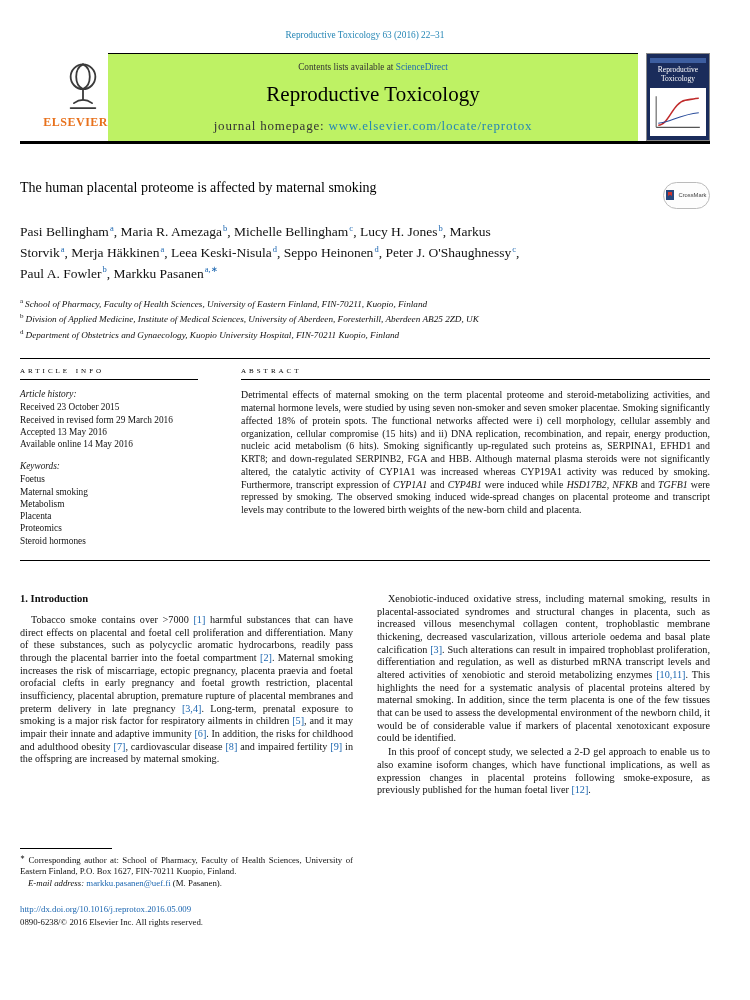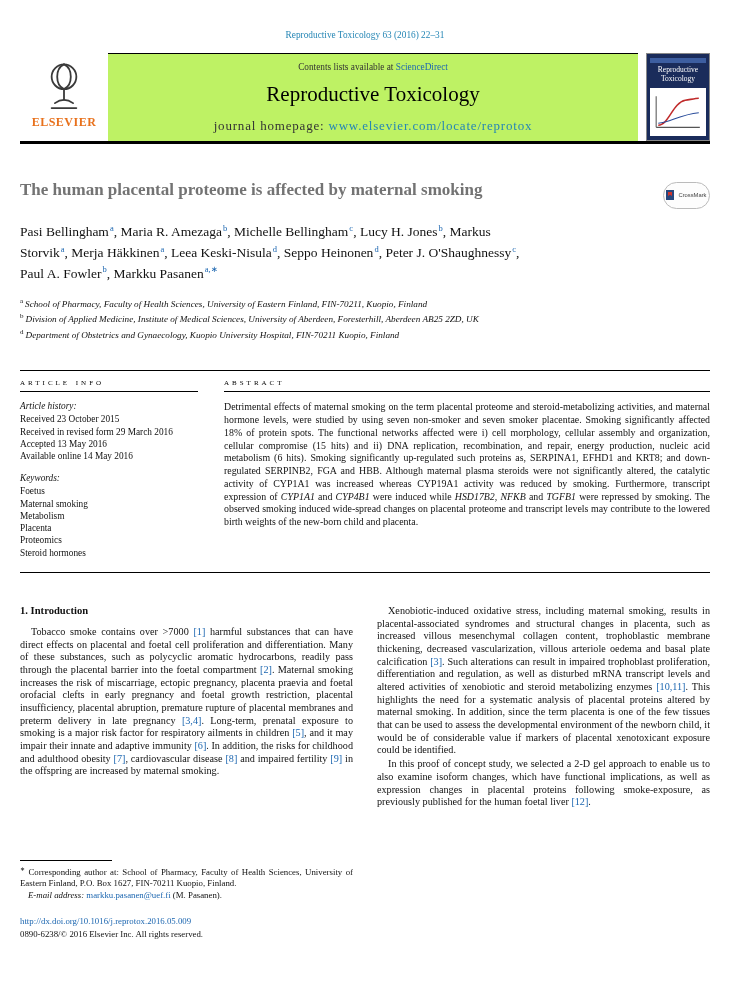--- a/index.html
+++ b/index.html
@@ -3,48 +3,48 @@
 <meta charset="utf-8">
 <style>
   * { margin:0; padding:0; box-sizing:border-box; }
   html,body { width:750px; height:1000px; }
   body { background:#fff; font-family:"Liberation Serif", serif; color:#111; position:relative; overflow:hidden; }
   .page { padding:30px 40px 0 20px; }
 
   .top-ref { text-align:center; font-size:9.3px; color:#2586b5; }
 
   .header-row { display:flex; align-items:stretch; margin-top:13px; }
-  .logo-box { width:88px; display:flex; flex-direction:column; align-items:center; padding-top:4px; }
+  .logo-box { width:88px; display:flex; flex-direction:column; align-items:flex-end; padding-top:4px; }
   .els-word { color:#e8711c; font-size:12px; letter-spacing:0.5px; margin-top:2px; font-weight:bold; }
   .center-box { flex:1; background:#bef264; border-top:1.5px solid #000; display:flex; flex-direction:column; justify-content:space-between; align-items:center; padding:8px 4px 7px 4px; }
   .contents-line { font-size:9.3px; color:#333; }
   .sd-link { color:#1c66b0; }
   .banner-title { font-size:21px; color:#000; }
   .homepage-line { font-size:13px; letter-spacing:0.8px; color:#333; }
   .hp-link { color:#2586b5; }
   .cover { width:64px; margin-left:8px; background:#1a2c5b; border:1px solid #888; padding:4px 3px; display:flex; flex-direction:column; }
   .cover-band { height:5px; background:#3d5ea0; margin-bottom:3px; }
   .cover-title { color:#fff; font-size:7.5px; line-height:1.15; text-align:center; }
   .cover-panel { background:#fff; margin-top:5px; flex:1; padding:2px; }
   .thick-rule { height:3px; background:#000; margin-top:0; }
 
   .title-row { display:flex; align-items:flex-start; margin-top:36px; }
-  h1 { flex:1; font-size:17px; font-weight:700; color:#737373; }
+  h1 { flex:1; font-size:14px; font-weight:400; color:#000000; }
   .crossmark { width:47px; height:27px; margin-left:14px; margin-top:2px; border:1px solid #bbb; border-radius:14px;
                display:flex; align-items:center; justify-content:center; gap:2px;
                font-family:"Liberation Sans", sans-serif; font-size:5.8px; color:#444; background:#fdfdfd; }
 
   .authors { margin-top:13px; font-size:13.5px; line-height:1.5; width:515px; }
   .author sup { color:#1c66b0; font-size:8.5px; margin-left:1px; }
   .author:not(:last-of-type)::after { content:", "; }
 
   .affils { margin-top:12px; font-size:9.2px; font-style:italic; line-height:1.45; color:#111; }
   .affil sup { font-size:7px; margin-right:2px; font-style:normal; }
 
-  .meta-row { display:flex; gap:26px; border-top:1px solid #000; margin-top:28px; }
+  .meta-row { display:flex; gap:43px; border-top:1px solid #000; margin-top:16px; }
   .info-col { width:178px; }
   .abs-col { flex:1; }
   .col-heading { font-variant:small-caps; letter-spacing:3px; font-size:10.5px; padding:5px 0 4px 0; border-bottom:1px solid #000; margin-bottom:9px; color:#000; }
   .label { font-style:italic; font-size:9.3px; margin-bottom:2px; }
   .label.kw { margin-top:11px; }
   .meta-line { font-size:9.3px; line-height:1.32; }
   .abs-body { font-size:9.9px; line-height:1.29; text-align:justify; color:#111; }
   .abs-copy { text-align:right; font-size:9.6px; margin-top:3px; }
   .end-rule { border-top:1px solid #000; margin-top:13px; }
 

